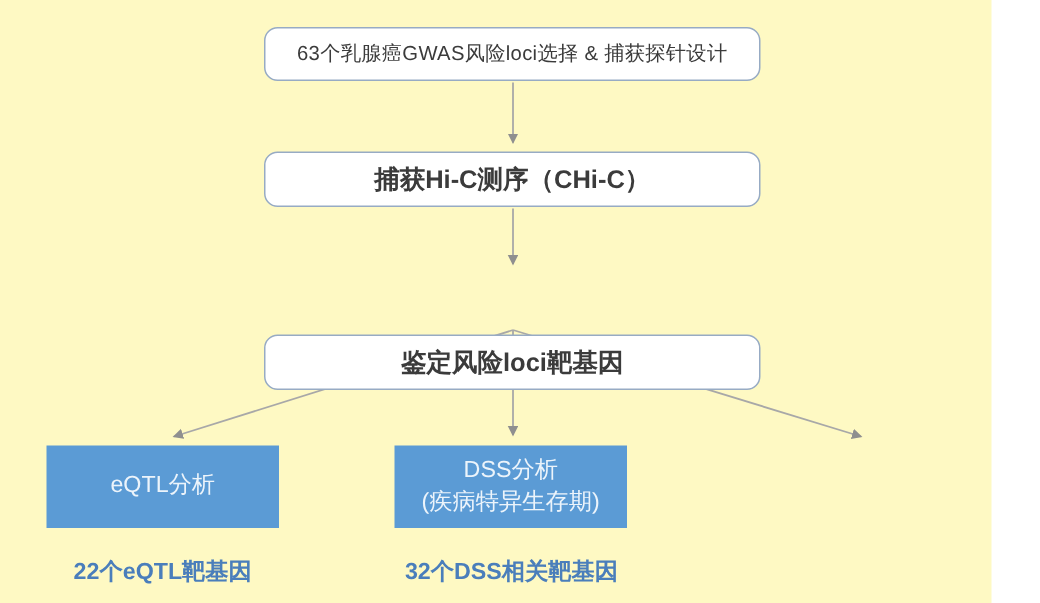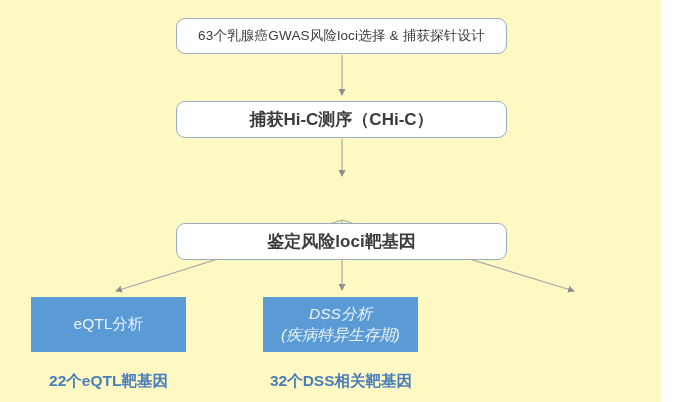--- a/index.html
+++ b/index.html
@@ -49,21 +49,21 @@
     color: #ecf4fb;
     display: flex;
     flex-direction: column;
     align-items: center;
     justify-content: center;
     text-align: center;
     font-size: 15.5px;
     line-height: 1.3;
   }
   .bluebox.left  { left: 31px;  width: 155px; }
-  .bluebox.mid   { left: 263px; width: 155px; font-style: italic; }
+  .bluebox.mid   { left: 263px; width: 155px; }
   .bluebox.right { left: 505px; width: 153px; }
   .result {
     position: absolute;
     top: 368px;
     height: 26px;
     display: flex;
     align-items: center;
     justify-content: center;
     color: #4a7ebb;
     font-weight: bold;

